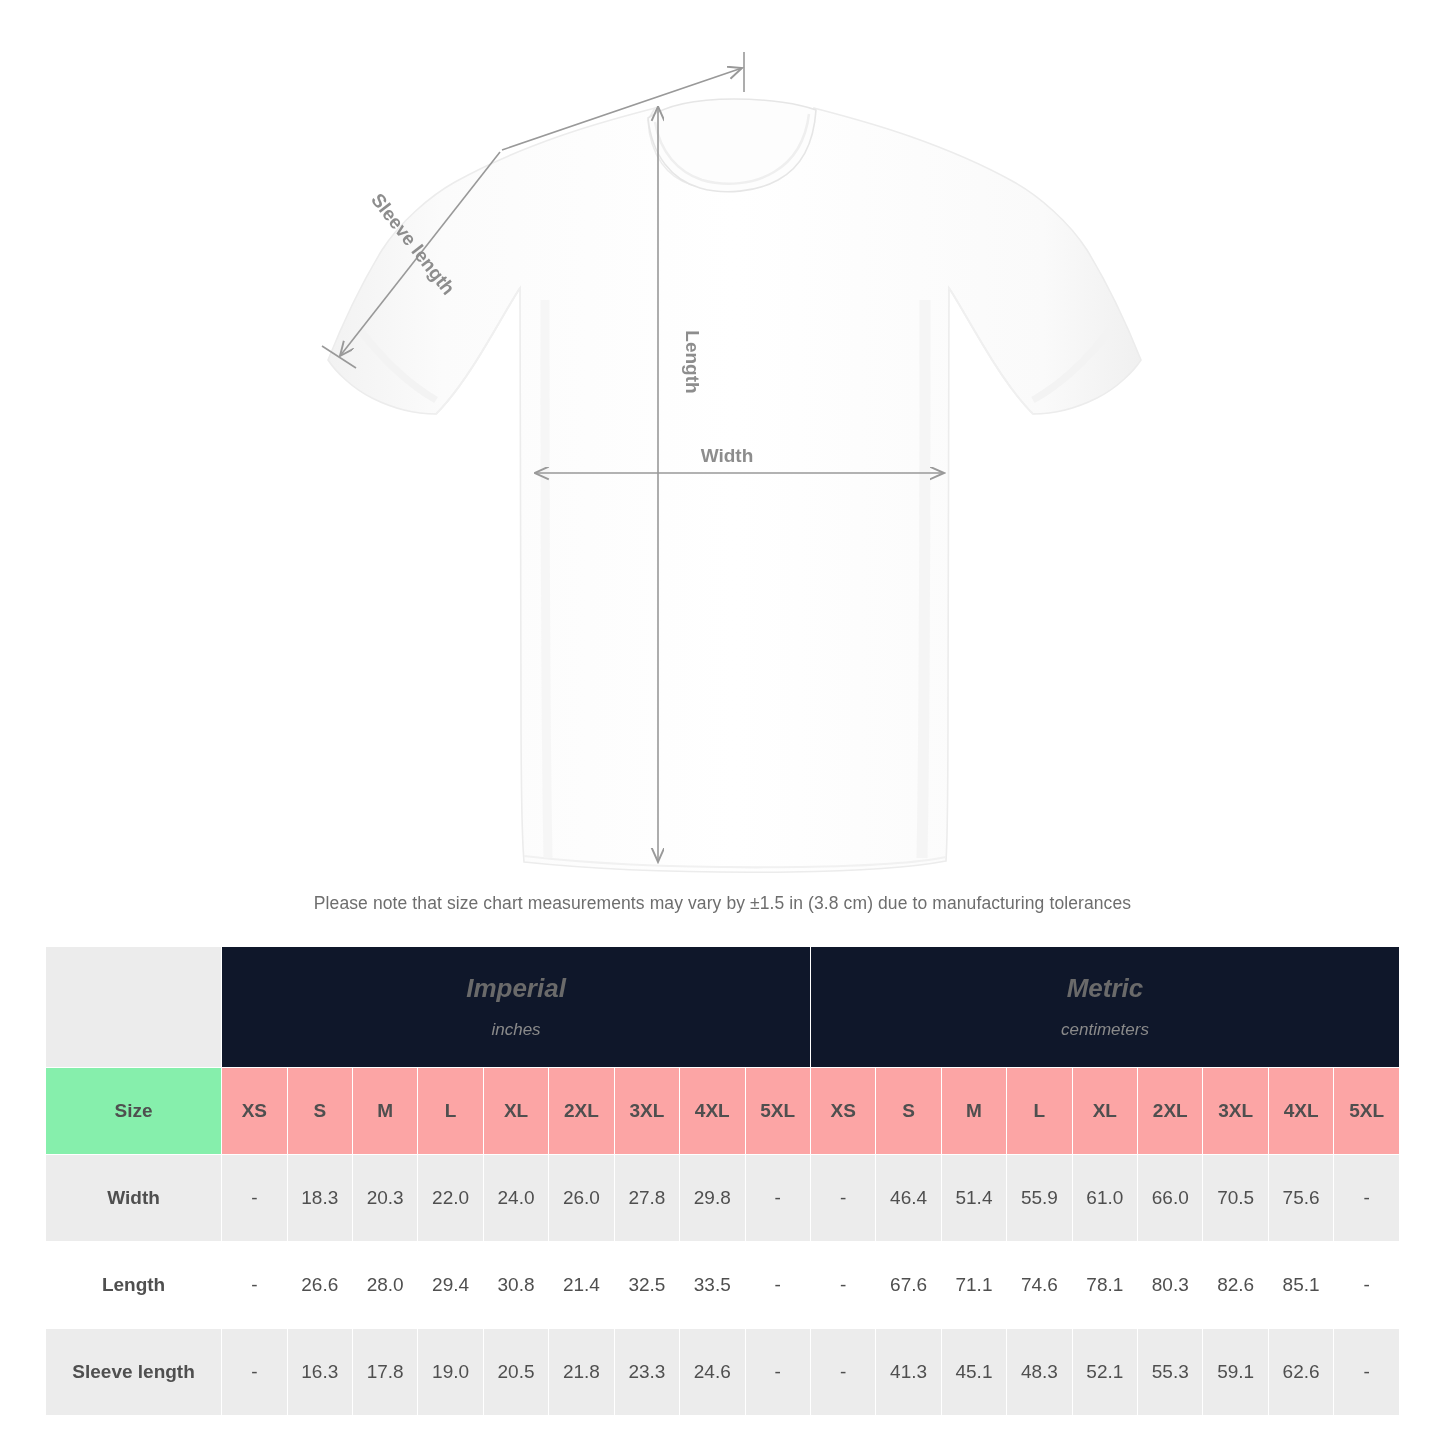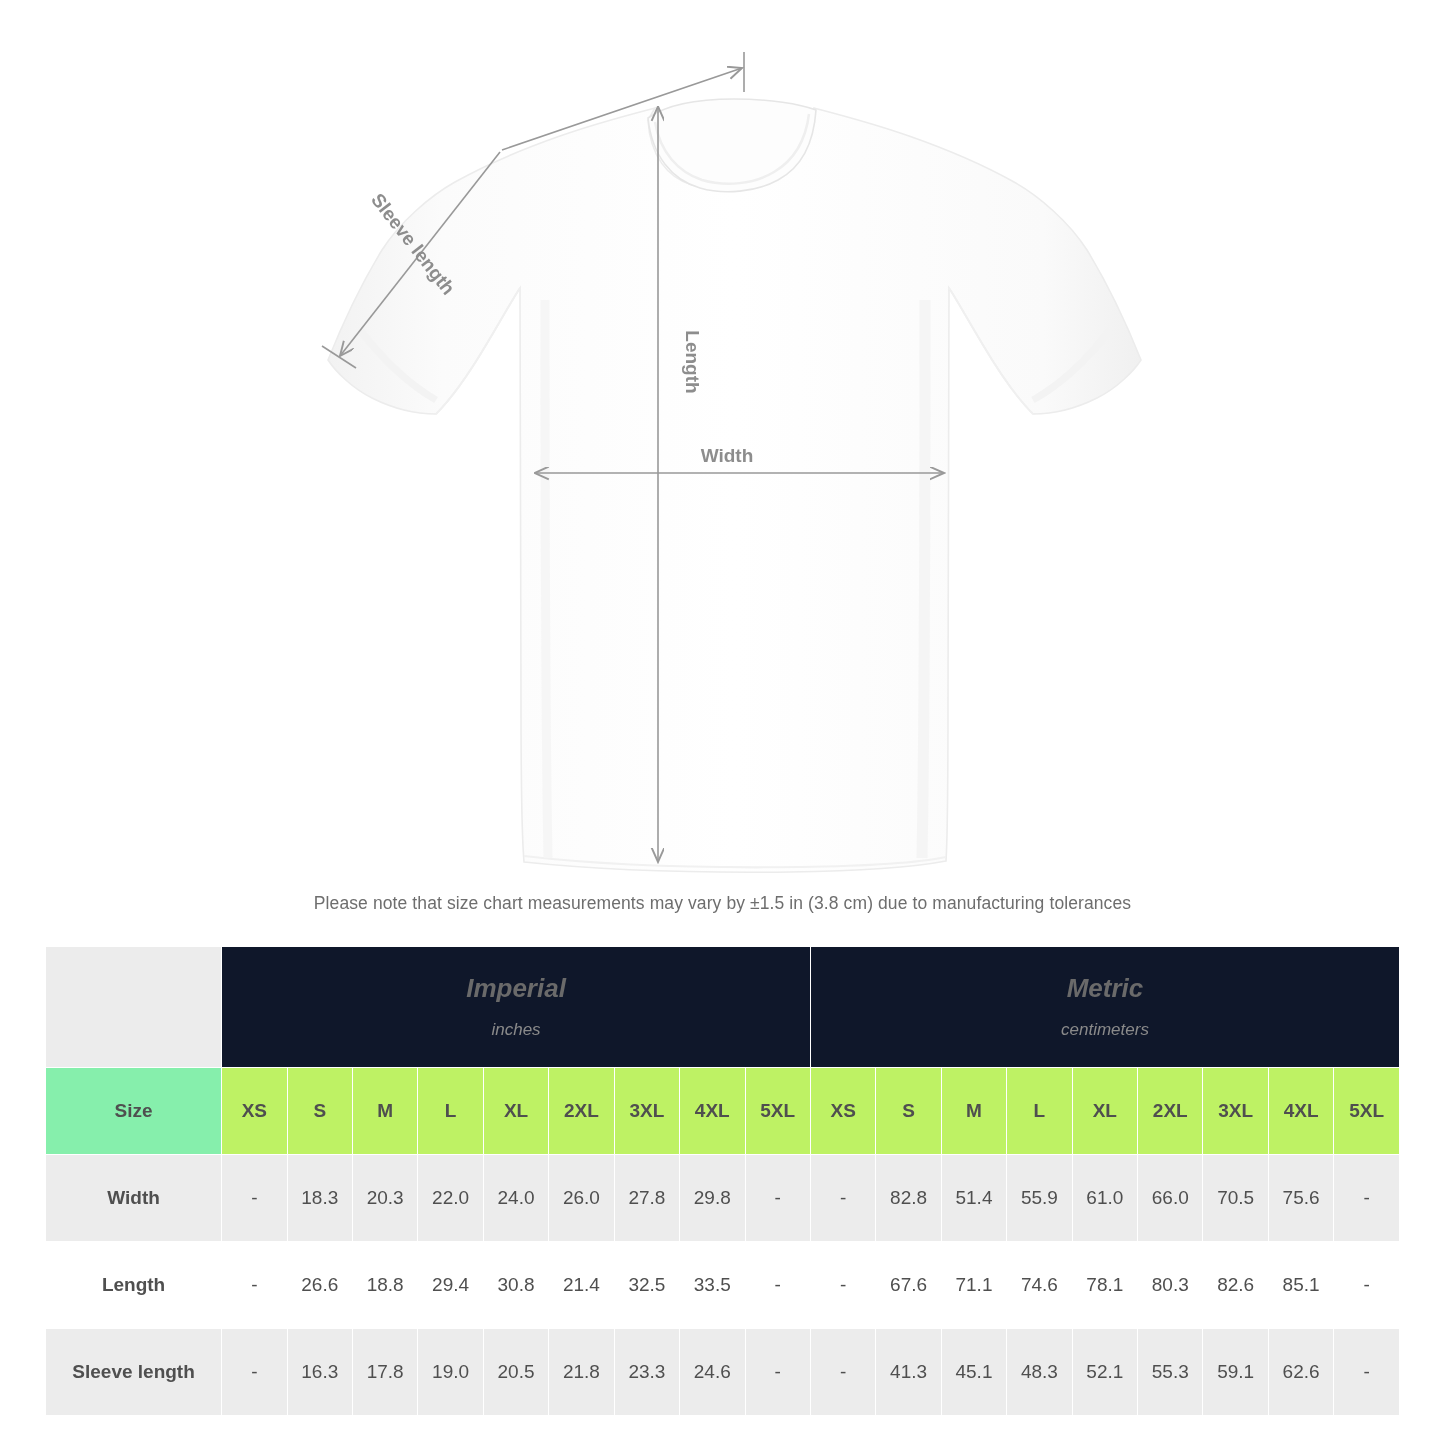--- a/index.html
+++ b/index.html
@@ -78,21 +78,21 @@
     color: #8a8a8a;
     margin-top: 16px;
   }
   .banner-blank {
     background: #ececec;
   }
 
   
   tr.header-row td {
     height: 84px;
-    background: #bef264;
+    background: #fca5a5;
     font-weight: bold;
     font-size: 19px;
     color: #4f4f4f;
   }
   tr.header-row td.rowlabel {
     background: #86efac;
   }
 
   
   tr.data-row td {
@@ -258,35 +258,35 @@
         <td class="val">-</td>
         <td class="val">18.3</td>
         <td class="val">20.3</td>
         <td class="val">22.0</td>
         <td class="val">24.0</td>
         <td class="val">26.0</td>
         <td class="val">27.8</td>
         <td class="val">29.8</td>
         <td class="val">-</td>
         <td class="val">-</td>
-        <td class="val">82.8</td>
+        <td class="val">46.4</td>
         <td class="val">51.4</td>
         <td class="val">55.9</td>
         <td class="val">61.0</td>
         <td class="val">66.0</td>
         <td class="val">70.5</td>
         <td class="val">75.6</td>
         <td class="val">-</td>
       </tr>
 
       <tr class="data-row row-even">
         <td class="rowlabel">Length</td>
         <td class="val">-</td>
         <td class="val">26.6</td>
-        <td class="val">18.8</td>
+        <td class="val">28.0</td>
         <td class="val">29.4</td>
         <td class="val">30.8</td>
         <td class="val">21.4</td>
         <td class="val">32.5</td>
         <td class="val">33.5</td>
         <td class="val">-</td>
         <td class="val">-</td>
         <td class="val">67.6</td>
         <td class="val">71.1</td>
         <td class="val">74.6</td>

